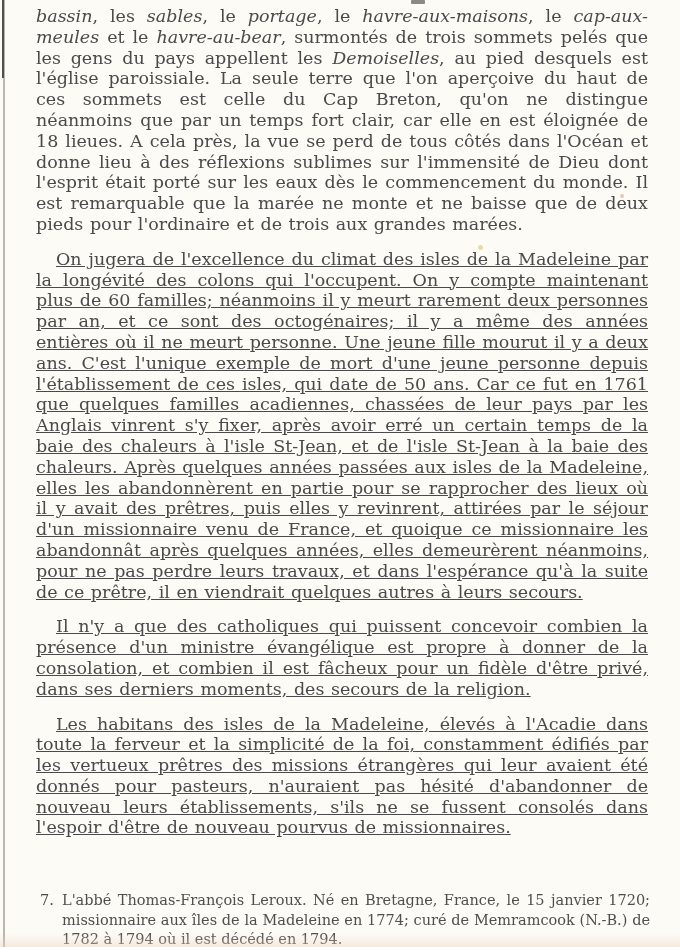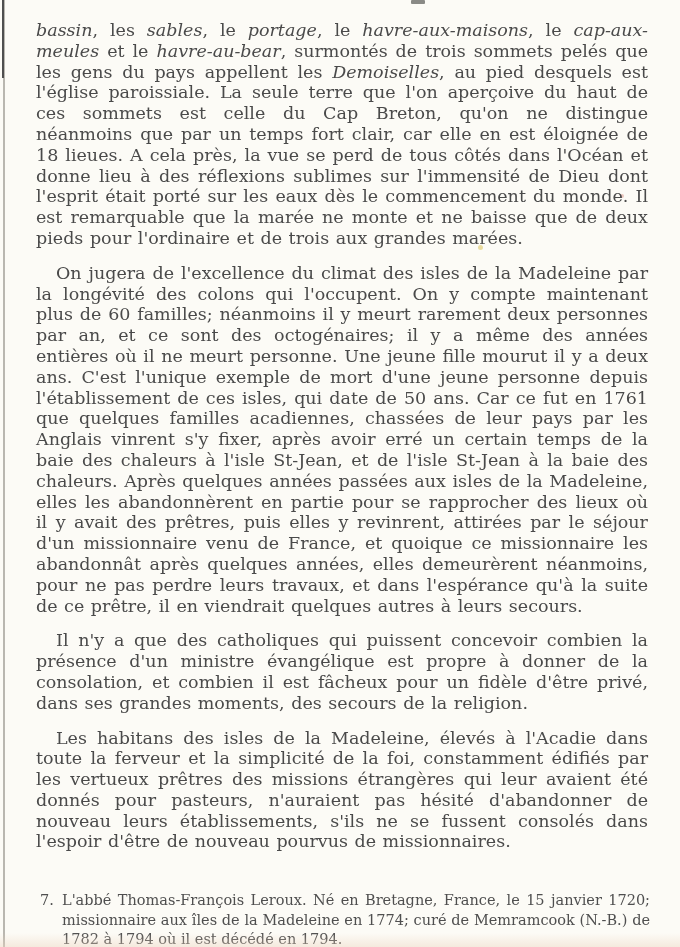--- a/index.html
+++ b/index.html
@@ -8,30 +8,30 @@
     background: #fcfbf6;
     overflow: hidden;
     position: relative;
     font-family: "DejaVu Serif", "Liberation Serif", serif;
   }
   .page { position: absolute; inset: 0; }
 
   
   .text-block {
     position: absolute;
-    left: 36px; top: 20px;
+    left: 36px; top: 6px;
     width: 612px;
     color: #4a4a4a;
     font-size: 17.5px;
     line-height: 20.8px;
     text-align: justify;
     word-spacing: 1px;
   }
   .para { margin: 0 0 14px 0; }
-  .para.indent { text-indent: 20px; }
+  .para.indent { text-indent: 20px; text-decoration: underline; }
   .para em { font-style: italic; }
   .para sup { font-size: 0.62em; vertical-align: super; line-height: 0; }
 
   
   .footnote {
     position: absolute;
     left: 36px; top: 891px;
     width: 614px;
     color: #4f4f4f;
     font-size: 14.5px;
@@ -80,21 +80,21 @@
 <div class="page">
   <div class="edge-line"></div>
   <div class="edge-line-dark"></div>
   <div class="top-mark"></div>
   <div class="speck-yellow"></div>
   <div class="speck-pink"></div>
 
   <div class="text-block" style="color: rgb(74, 74, 74);">
       <p class="para"><em>bassin</em><span>, les </span><em>sables</em><span>, le </span><em>portage</em><span>, le </span><em>havre-aux-maisons</em><span>, le </span><em>cap-aux-meules</em><span> et le </span><em>havre-au-bear</em><span>, surmontés de trois sommets pelés que les gens du pays appellent les </span><em>Demoiselles</em><span>, au pied desquels est l'église paroissiale. La seule terre que l'on aperçoive du haut de ces sommets est celle du Cap Breton, qu'on ne distingue néanmoins que par un temps fort clair, car elle en est éloignée de 18 lieues. A cela près, la vue se perd de tous côtés dans l'Océan et donne lieu à des réflexions sublimes sur l'immensité de Dieu dont l'esprit était porté sur les eaux dès le commencement du monde. Il est remarquable que la marée ne monte et ne baisse que de deux pieds pour l'ordinaire et de trois aux grandes marées.</span></p>
       <p class="para indent"><span>On jugera de l'excellence du climat des isles de la Madeleine par la longévité des colons qui l'occupent. On y compte maintenant plus de 60 familles; néanmoins il y meurt rarement deux personnes par an, et ce sont des octogénaires; il y a même des années entières où il ne meurt personne. Une jeune fille mourut il y a deux ans. C'est l'unique exemple de mort d'une jeune personne depuis l'établissement de ces isles, qui date de 50 ans. Car ce fut en 1761 que quelques familles acadiennes, chassées de leur pays par les Anglais vinrent s'y fixer, après avoir erré un certain temps de la baie des chaleurs à l'isle St-Jean, et de l'isle St-Jean à la baie des chaleurs. Après quelques années passées aux isles de la Madeleine, elles les abandonnèrent en partie pour se rapprocher des lieux où il y avait des prêtres, puis elles y revinrent, attirées par le séjour d'un missionnaire venu de France, et quoique ce missionnaire les abandonnât après quelques années, elles demeurèrent néanmoins, pour ne pas perdre leurs travaux, et dans l'espérance qu'à la suite de ce prêtre, il en viendrait quelques autres à leurs secours.</span></p>
-      <p class="para indent"><span>Il n'y a que des catholiques qui puissent concevoir combien la présence d'un ministre évangélique est propre à donner de la consolation, et combien il est fâcheux pour un fidèle d'être privé, dans ses grandes moments, des secours de la religion.</span></p>
+      <p class="para indent"><span>Il n'y a que des catholiques qui puissent concevoir combien la présence d'un ministre évangélique est propre à donner de la consolation, et combien il est fâcheux pour un fidèle d'être privé, dans ses derniers moments, des secours de la religion.</span></p>
       <p class="para indent"><span>Les habitans des isles de la Madeleine, élevés à l'Acadie dans toute la ferveur et la simplicité de la foi, constamment édifiés par les vertueux prêtres des missions étrangères qui leur avaient été donnés pour pasteurs, n'auraient pas hésité d'abandonner de nouveau leurs établissements, s'ils ne se fussent consolés dans l'espoir d'être de nouveau pourvus de missionnaires.</span></p>
     </div>
 
   <div class="footnote">
     <span class="footnote-marker">7.</span>
     <span>L'abbé Thomas-François Leroux. Né en Bretagne, France, le 15 janvier 1720; missionnaire aux îles de la Madeleine en 1774; curé de Memramcook (N.-B.) de 1782 à 1794 où il est décédé en 1794.</span>
   </div>
 
   <div class="bottom-tint"></div>
 </div>

